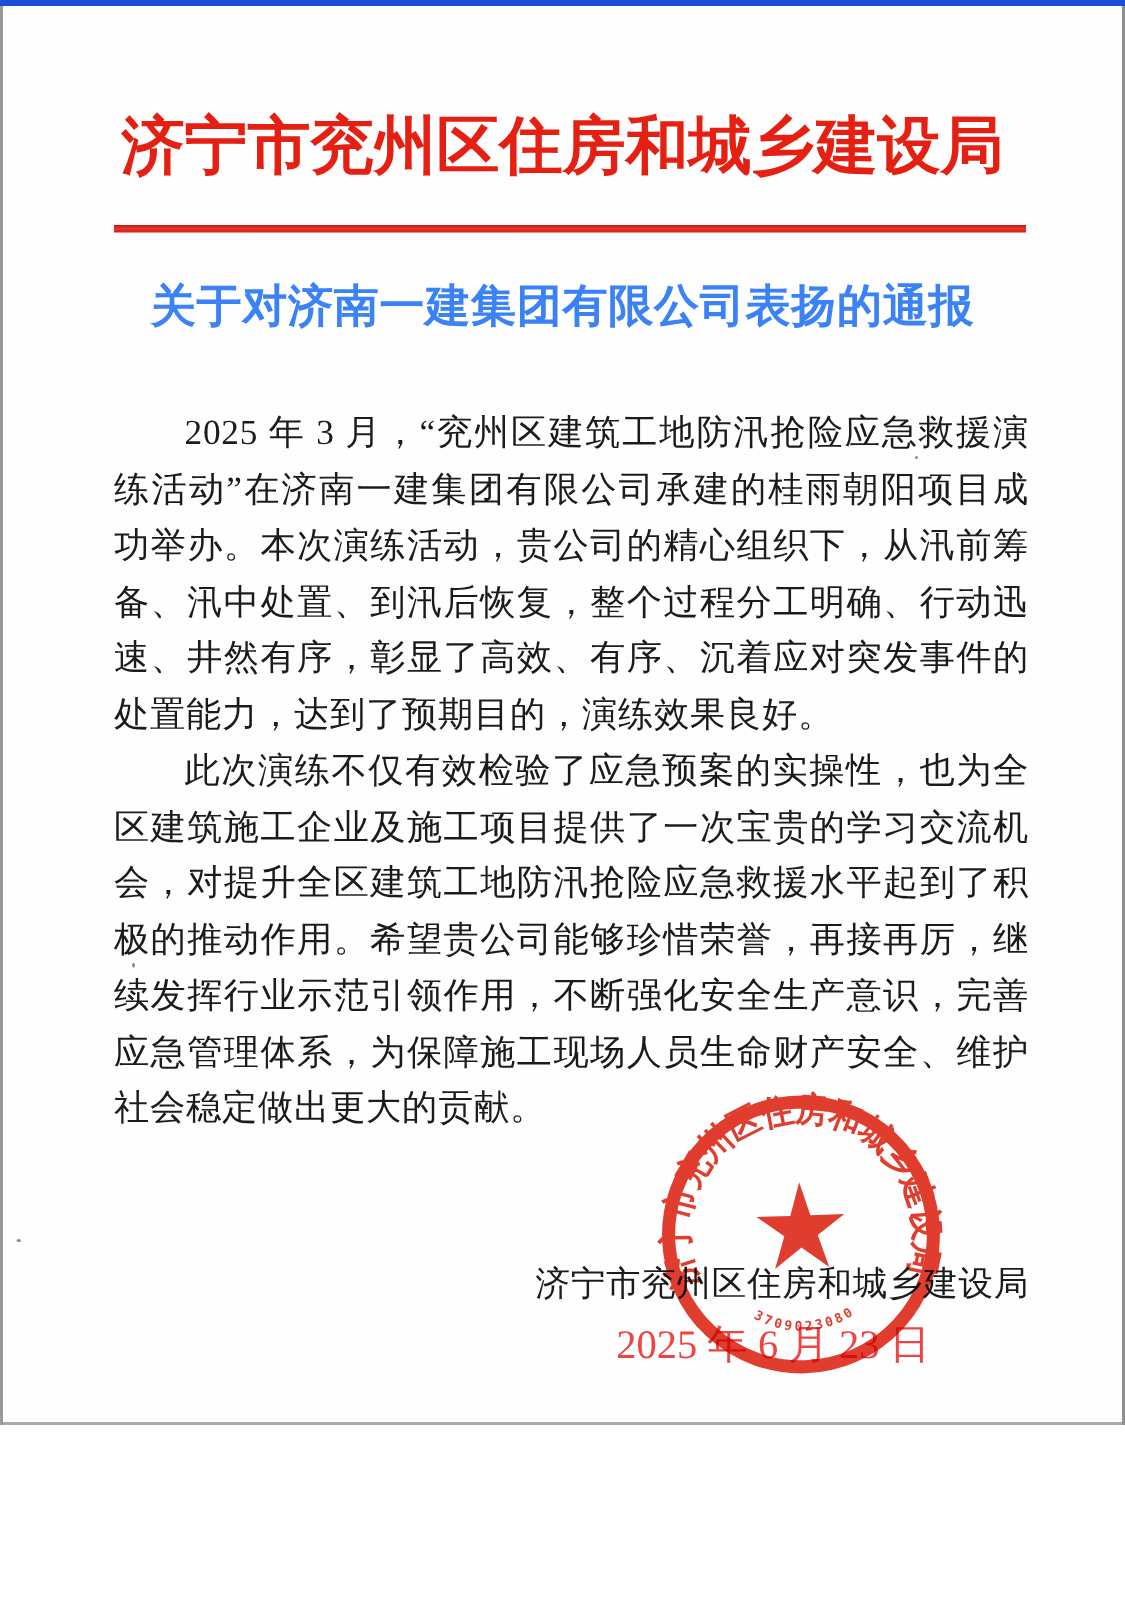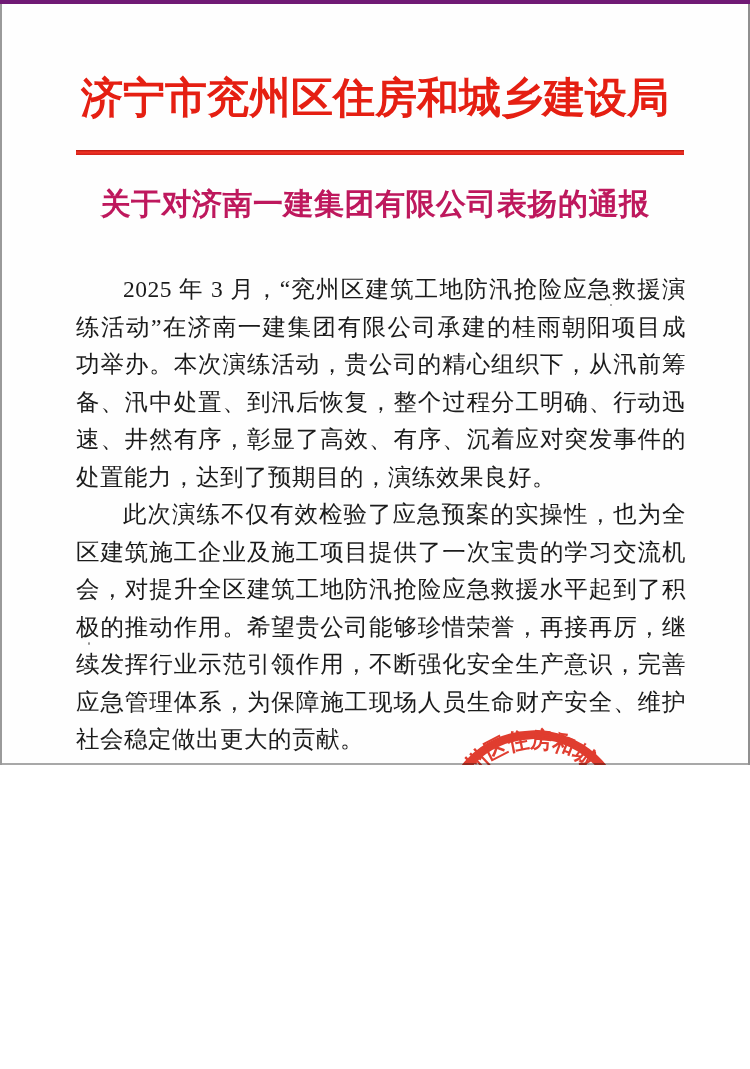--- a/index.html
+++ b/index.html
@@ -1,22 +1,22 @@
 <!DOCTYPE html>
 <html><head>
 <meta charset="utf-8">
 <style>
   html,body{margin:0;padding:0;background:#ffffff;}
   .page{
     position:relative;
-    width:750px;height:765px;
+    width:750px;height:950px;
     background:#fefefe;
     overflow:hidden;
     font-family:"Liberation Serif","DejaVu Serif",serif;
-    border-top:4px solid #701a75;
+    border-top:4px solid #1d4ed8;
     box-shadow:inset 2px 0 0 #9a9a9a, inset -2px 0 0 #8f8f8f, inset 0 -2px 0 #a8a8a8;
     box-sizing:border-box;
   }
   .org-title{
     margin:70px 40px 0 40px;
     text-align:center;
     color:#e51f12;
     font-size:42px;
     font-weight:bold;
     line-height:1.15;
@@ -25,21 +25,21 @@
   }
   .red-rule{
     position:absolute;
     left:76px;right:66px;top:146px;
     height:5px;
     background:linear-gradient(to bottom,#b8160e 0%,#f03224 45%,#d0201a 100%);
   }
   .doc-title{
     margin:62px 50px 0 50px;
     text-align:center;
-    color:#be185d;
+    color:#3b82f6;
     font-size:30px;
     font-weight:bold;
     white-space:nowrap;
     letter-spacing:0.5px;
   }
   .body-text{
     margin:46px 64px 0 76px;
     color:#1b1b1b;
     font-size:23.5px;
     line-height:37.5px;

